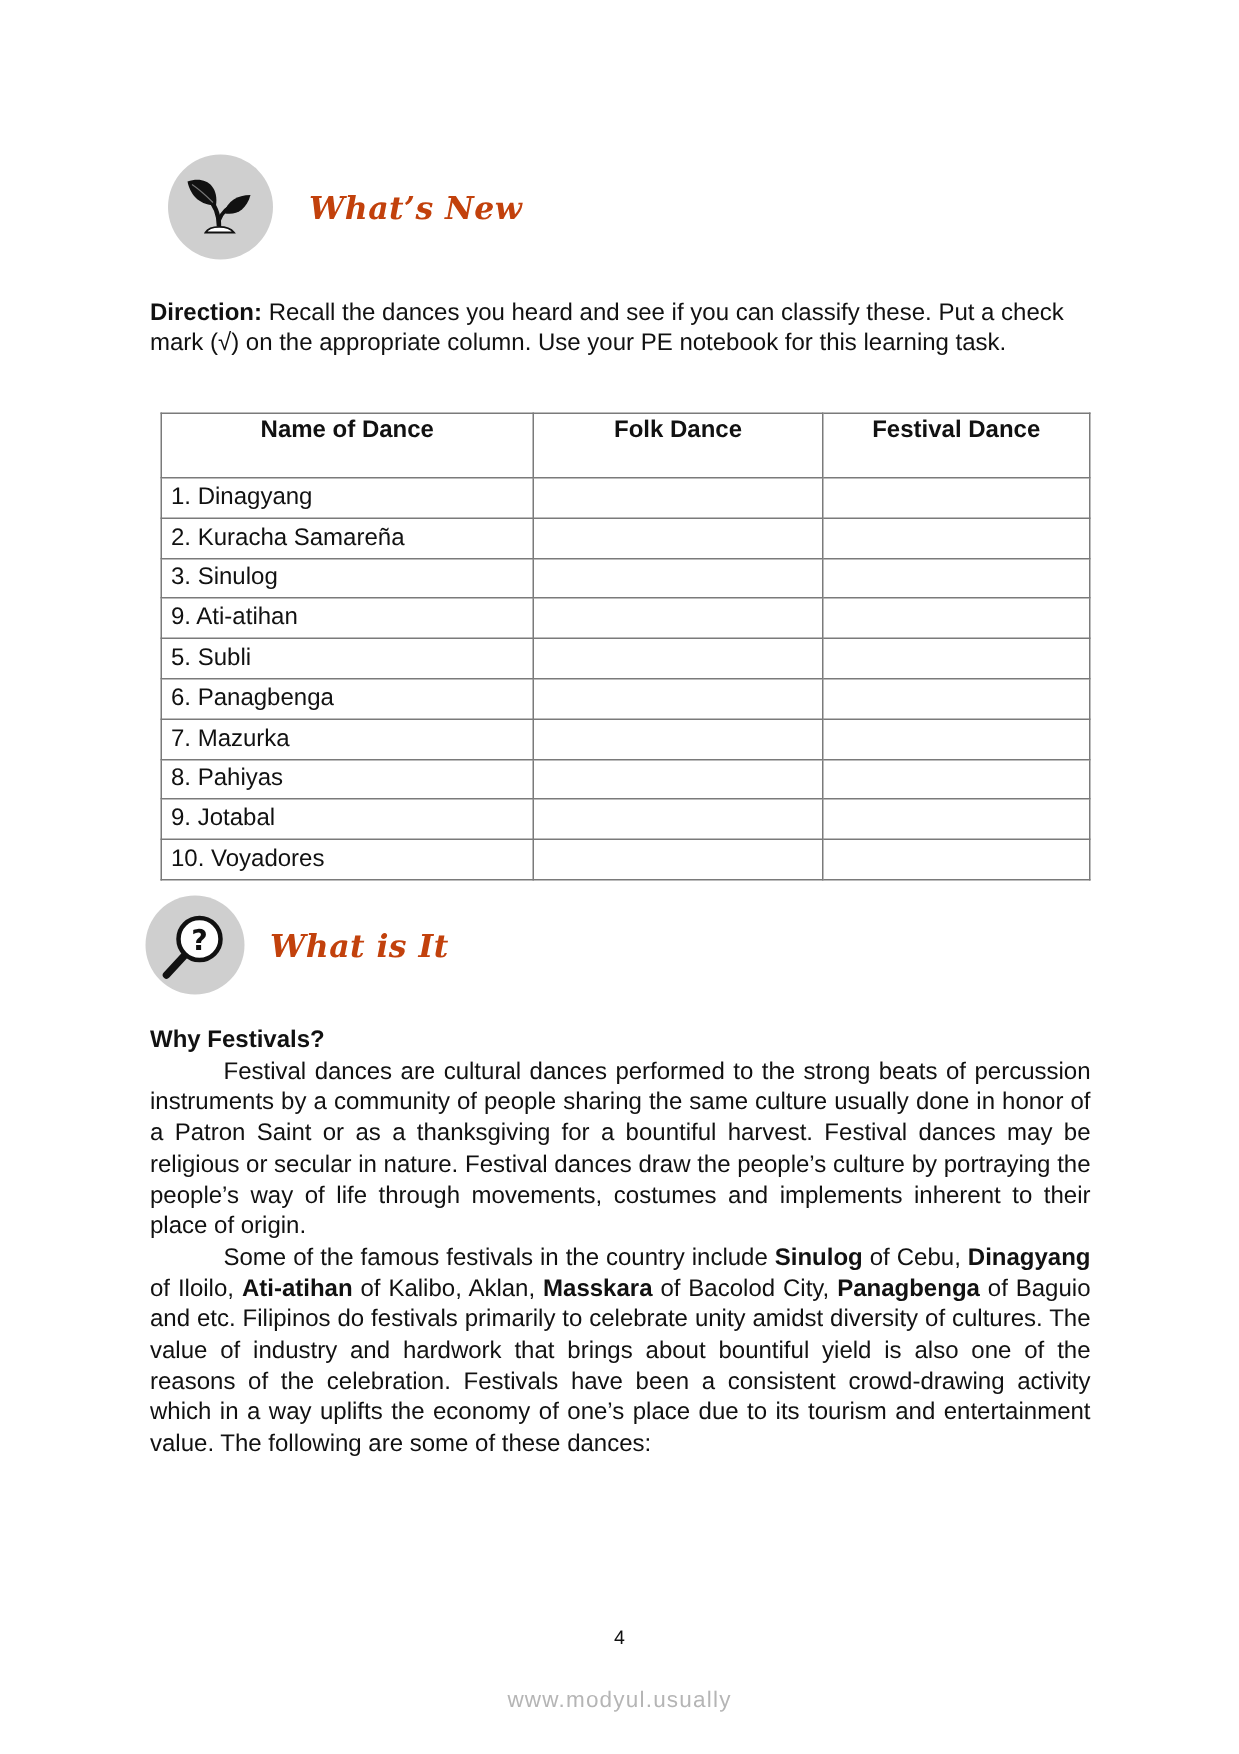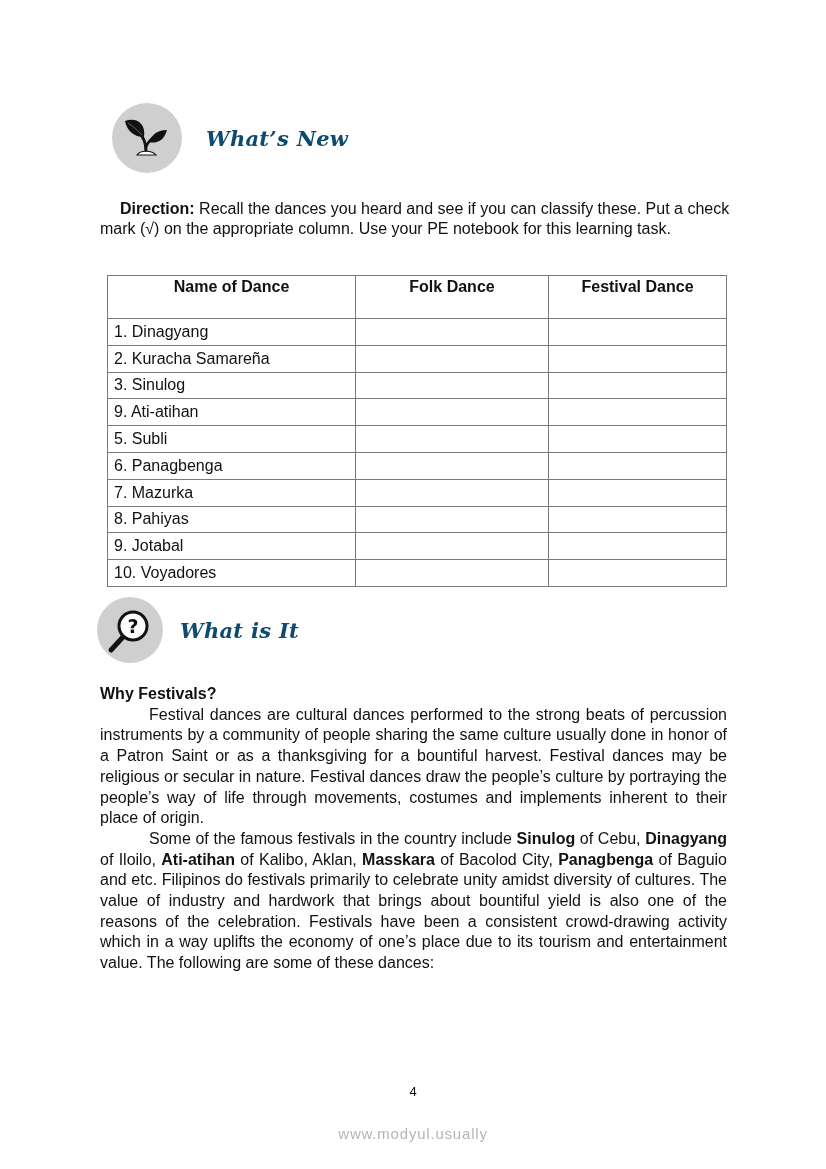--- a/index.html
+++ b/index.html
@@ -7,33 +7,33 @@
       width: 826px; height: 1169px; position: relative; overflow: hidden;
       font-family: "Liberation Sans", sans-serif; color: #111;
     }
     .section-head { position: absolute; display: flex; align-items: center; }
     .icon-circle {
       width: 70px; height: 70px; border-radius: 50%;
       background: #cfcfcf; display: flex; align-items: center; justify-content: center;
     }
     .section-title {
       font-family: "DejaVu Serif", serif; font-weight: bold; font-style: italic;
-      font-size: 21px; color: #0c4a6e; letter-spacing: 0.3px;
+      font-size: 21px; color: #c2410c; letter-spacing: 0.3px;
     }
     #head-new { left: 112px; top: 103px; }
     #head-new .section-title { margin-left: 24px; }
     #head-it { left: 97px; top: 597px; }
     #head-it .icon-circle { width: 66px; height: 66px; }
     #head-it .section-title { margin-left: 17px; }
 
     .direction {
       position: absolute; left: 100px; top: 199px; width: 630px;
       font-size: 16px; line-height: 19.5px;
     }
-    .direction b { font-weight: bold; margin-left: 20px; }
+    .direction b { font-weight: bold; }
 
     table.dance-table {
       position: absolute; left: 107px; top: 275px;
       border-collapse: collapse; width: 620px;
       font-size: 16px;
     }
     table.dance-table th, table.dance-table td {
       border: 1px solid #7a7a7a; padding: 0 6px; margin-top: 24px;
     }
     table.dance-table th {

